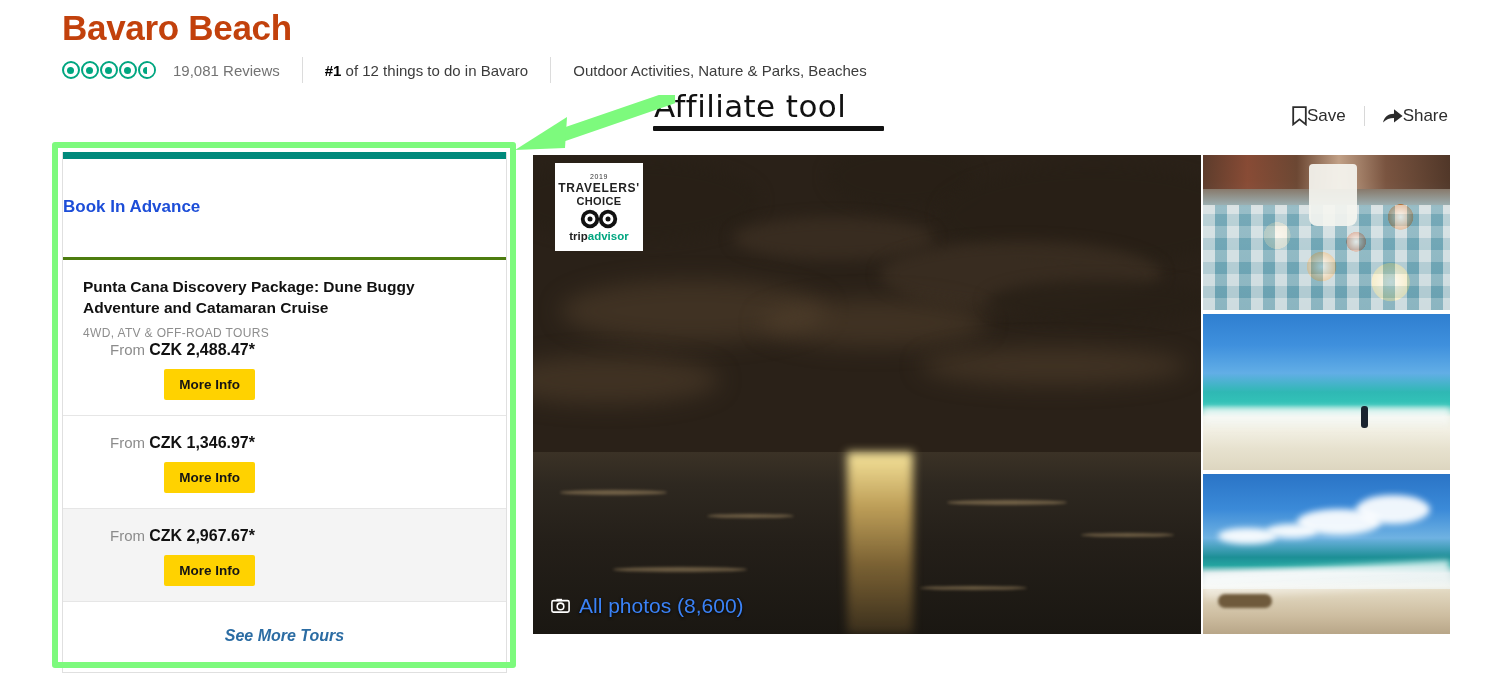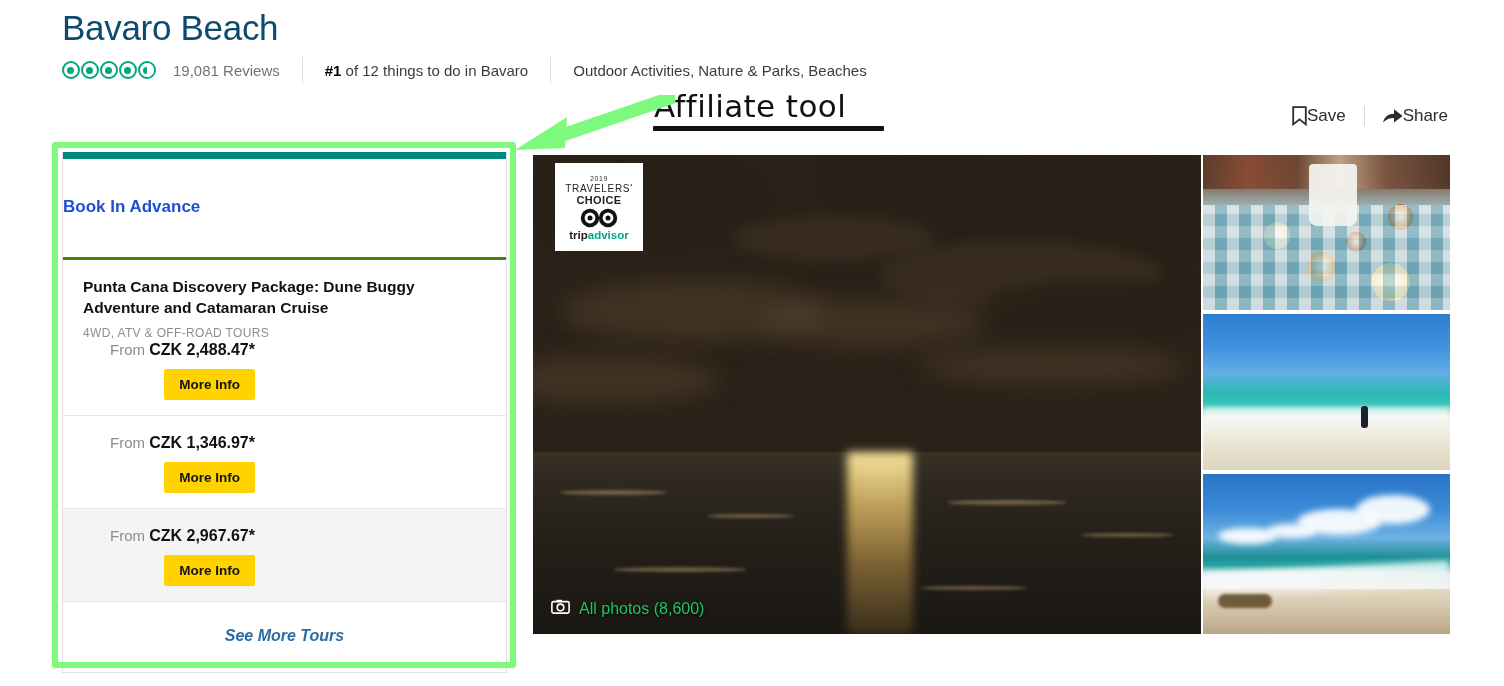--- a/index.html
+++ b/index.html
@@ -14,22 +14,22 @@
     width: 1504px;
     height: 686px;
     overflow: hidden;
     background: #ffffff;
   }
 
   
   .header { position: absolute; left: 62px; top: 8px; width: 1400px; }
   .poi-title {
     font-size: 35px;
-    font-weight: normal;
-    color: #0c4a6e;
+    font-weight: bold;
+    color: #c2410c;
     letter-spacing: -0.3px;
     line-height: 1.15;
     margin: 0;
   }
   .meta-row {
     display: flex;
     align-items: center;
     margin-top: 9px;
     font-size: 15px;
     color: #3c3c3c;
@@ -259,38 +259,38 @@
     width: 88px; height: 88px;
     background: #ffffff;
     display: flex;
     flex-direction: column;
     align-items: center;
     justify-content: center;
     padding-top: 2px;
   }
   .tc-year { font-size: 7px; color: #333; letter-spacing: 0.6px; line-height: 1; }
   .tc-trav {
-    font-size: 10px; color: #222; letter-spacing: 0.7px;
-    font-weight: normal; line-height: 1.25; margin-top: 1px;
+    font-size: 12px; color: #222; letter-spacing: 0.7px;
+    font-weight: bold; line-height: 1.25; margin-top: 1px;
   }
   .tc-choice {
     font-size: 11px; color: #222; letter-spacing: 0.4px;
     font-weight: bold; line-height: 1;
   }
   .tc-logo-text {
     font-size: 11.5px; font-weight: bold; line-height: 1; margin-top: 2px;
   }
   .tc-logo-text .t1 { color: #222222; }
   .tc-logo-text .t2 { color: #00a680; }
   .all-photos {
     position: absolute;
     left: 18px; bottom: 16px;
     display: flex; align-items: center;
-    color: #22c55e;
-    font-size: 16px;
+    color: #3b82f6;
+    font-size: 21px;
     text-shadow: 0 1px 3px rgba(0,0,0,0.9);
     cursor: pointer;
   }
   .cam-icon { margin-right: 9px; display: block; }
 
   
   .thumb {
     position: absolute;
     left: 670px;
     width: 247px;

